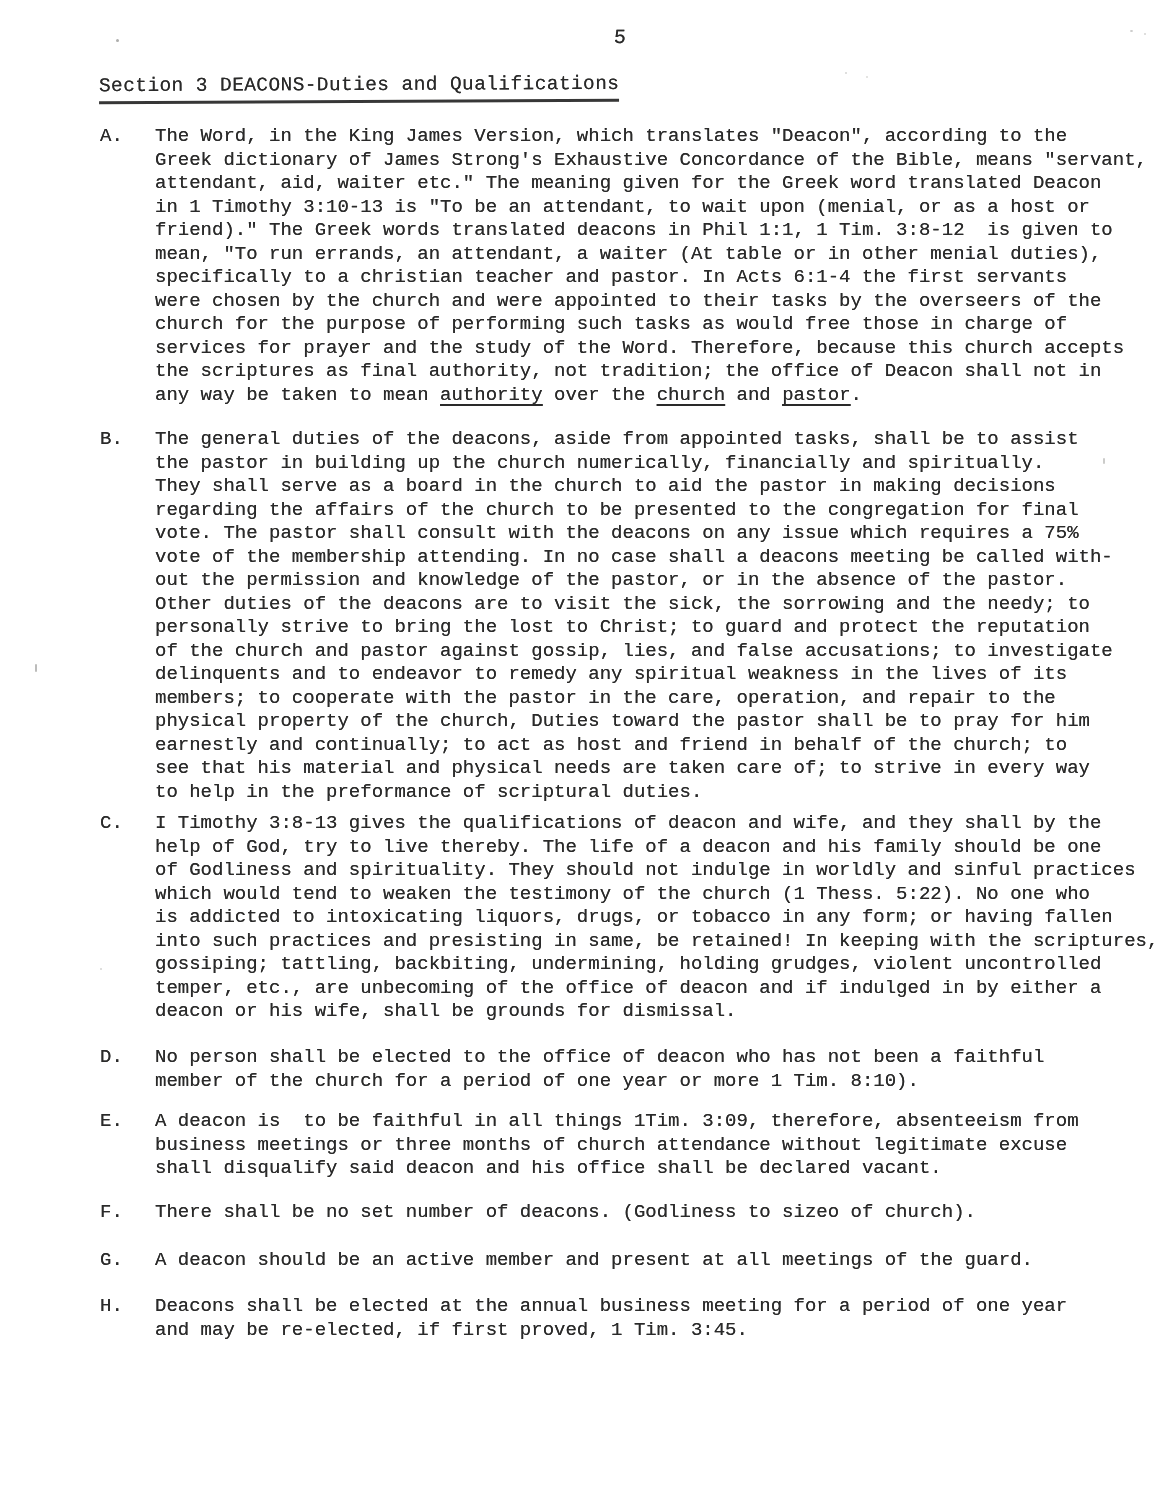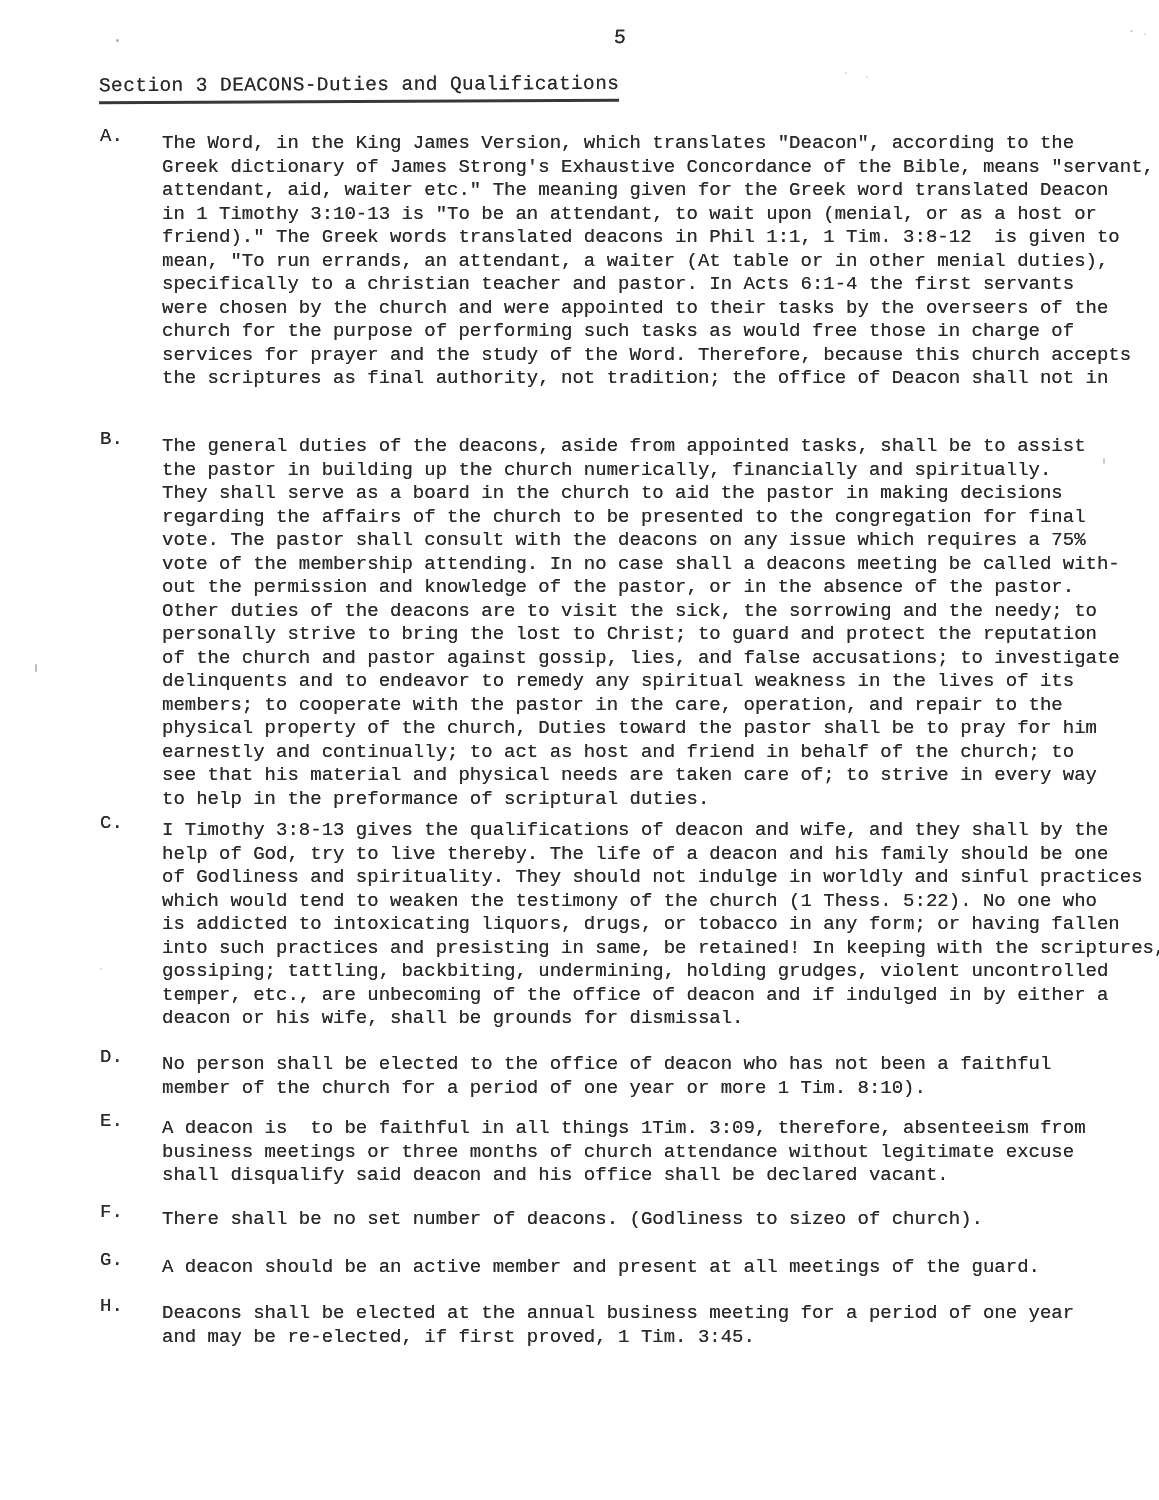--- a/index.html
+++ b/index.html
@@ -45,21 +45,21 @@
     font-size: 19px;
     line-height: 23.5px;
   }
   .plabel {
     display: inline-block;
     width: 55px;
     flex: 0 0 55px;
   }
   .ptext { }
   .lines {
-    margin: 7px;
+    margin: 0;
     font: inherit;
     line-height: inherit;
     white-space: pre;
     text-shadow: inherit;
   }
   .line { white-space: pre; }
   .u {
     text-decoration: underline;
     text-decoration-thickness: 2px;
     text-underline-offset: 4px;
@@ -95,20 +95,21 @@
 Greek dictionary of James Strong's Exhaustive Concordance of the Bible, means "servant,
 attendant, aid, waiter etc." The meaning given for the Greek word translated Deacon
 in 1 Timothy 3:10-13 is "To be an attendant, to wait upon (menial, or as a host or
 friend)." The Greek words translated deacons in Phil 1:1, 1 Tim. 3:8-12  is given to
 mean, "To run errands, an attendant, a waiter (At table or in other menial duties),
 specifically to a christian teacher and pastor. In Acts 6:1-4 the first servants
 were chosen by the church and were appointed to their tasks by the overseers of the
 church for the purpose of performing such tasks as would free those in charge of
 services for prayer and the study of the Word. Therefore, because this church accepts
 the scriptures as final authority, not tradition; the office of Deacon shall not in</pre>
+      <div class="line"><span>any way be taken to mean </span><span class="u">authority</span><span> over the </span><span class="u">church</span><span> and </span><span class="u">pastor</span><span>.</span></div>
     </div>
   </div>
 
   <div class="para sec-b">
     <span class="plabel">B.</span>
     <div class="ptext">
       <pre class="lines">The general duties of the deacons, aside from appointed tasks, shall be to assist
 the pastor in building up the church numerically, financially and spiritually.
 They shall serve as a board in the church to aid the pastor in making decisions
 regarding the affairs of the church to be presented to the congregation for final

